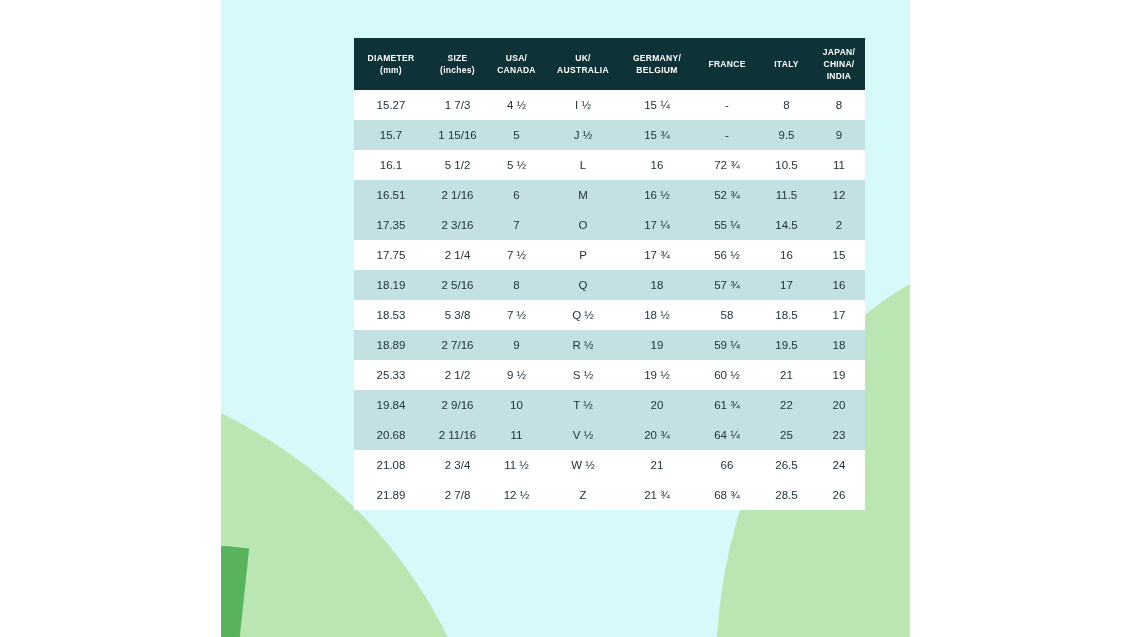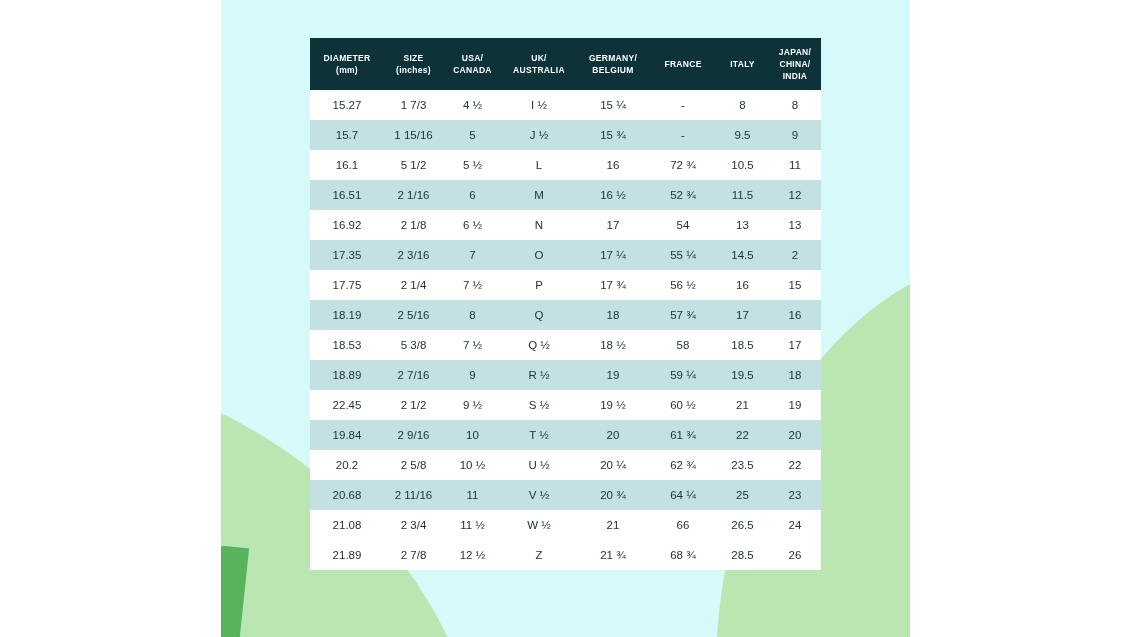--- a/index.html
+++ b/index.html
@@ -34,21 +34,21 @@
     left:495px;top:250px;width:320px;height:420px;
     background:#b9e6b1;
     border-radius:100% 0 0 0 / 100% 0 0 0;
   }
 
   
   .table-wrap{
     position:absolute;left:89px;top:38px;width:511px;
   }
   table.size-table{
-    width:511px;border-collapse:collapse;table-layout:fixed;
+    width:511px;border-collapse:collapse;table-layout:fixed;margin-left:44px;
   }
   table.size-table thead th{
     background:#0d3339;color:#ffffff;
     font-size:8.5px;font-weight:bold;letter-spacing:.3px;
     line-height:1.45;padding:0;height:52px;
     vertical-align:middle;text-align:center;
   }
   table.size-table thead th .hl{display:block;}
   table.size-table tbody td{
     height:30px;padding:0;text-align:center;vertical-align:middle;
@@ -158,30 +158,20 @@
             <tr class="even">
               <td>16.51</td>
               <td>2 1/16</td>
               <td>6</td>
               <td>M</td>
               <td>16 ½</td>
               <td>52 ¾</td>
               <td>11.5</td>
               <td>12</td>
             </tr>
-            <tr class="odd">
-              <td>16.92</td>
-              <td>2 1/8</td>
-              <td>6 ½</td>
-              <td>N</td>
-              <td>17</td>
-              <td>54</td>
-              <td>13</td>
-              <td>13</td>
-            </tr>
             <tr class="even">
               <td>17.35</td>
               <td>2 3/16</td>
               <td>7</td>
               <td>O</td>
               <td>17 ¼</td>
               <td>55 ¼</td>
               <td>14.5</td>
               <td>2</td>
             </tr>
@@ -219,49 +209,39 @@
               <td>18.89</td>
               <td>2 7/16</td>
               <td>9</td>
               <td>R ½</td>
               <td>19</td>
               <td>59 ¼</td>
               <td>19.5</td>
               <td>18</td>
             </tr>
             <tr class="odd">
-              <td>22.45</td>
+              <td>25.33</td>
               <td>2 1/2</td>
               <td>9 ½</td>
               <td>S ½</td>
               <td>19 ½</td>
               <td>60 ½</td>
               <td>21</td>
               <td>19</td>
             </tr>
             <tr class="even">
               <td>19.84</td>
               <td>2 9/16</td>
               <td>10</td>
               <td>T ½</td>
               <td>20</td>
               <td>61 ¾</td>
               <td>22</td>
               <td>20</td>
             </tr>
-            <tr class="odd">
-              <td>20.2</td>
-              <td>2 5/8</td>
-              <td>10 ½</td>
-              <td>U ½</td>
-              <td>20 ¼</td>
-              <td>62 ¾</td>
-              <td>23.5</td>
-              <td>22</td>
-            </tr>
             <tr class="even">
               <td>20.68</td>
               <td>2 11/16</td>
               <td>11</td>
               <td>V ½</td>
               <td>20 ¾</td>
               <td>64 ¼</td>
               <td>25</td>
               <td>23</td>
             </tr>

